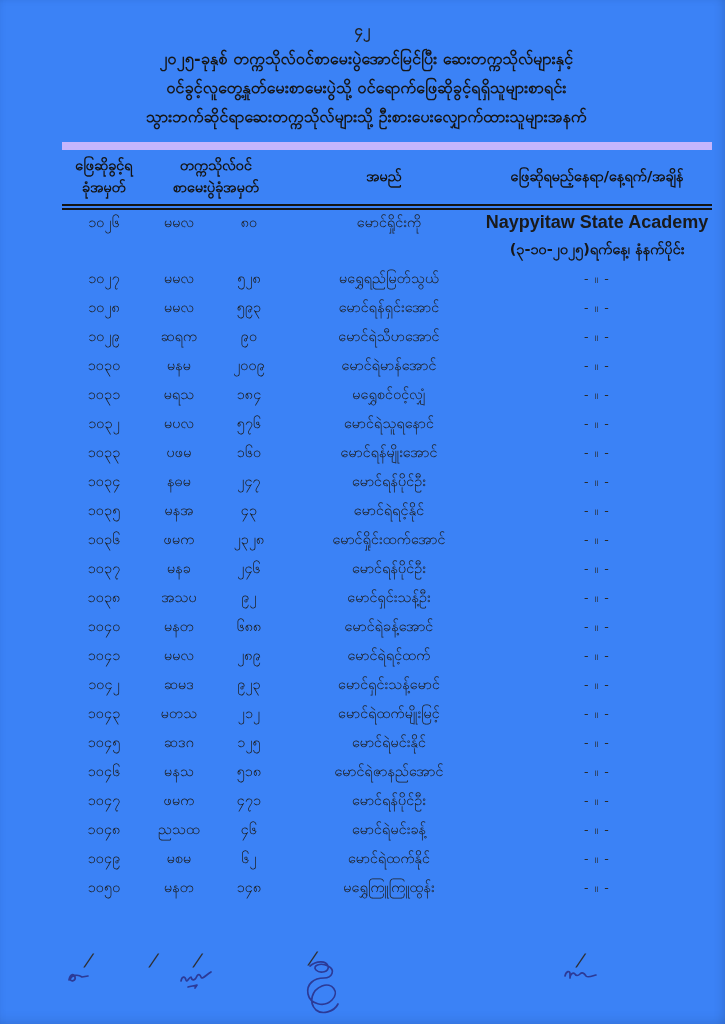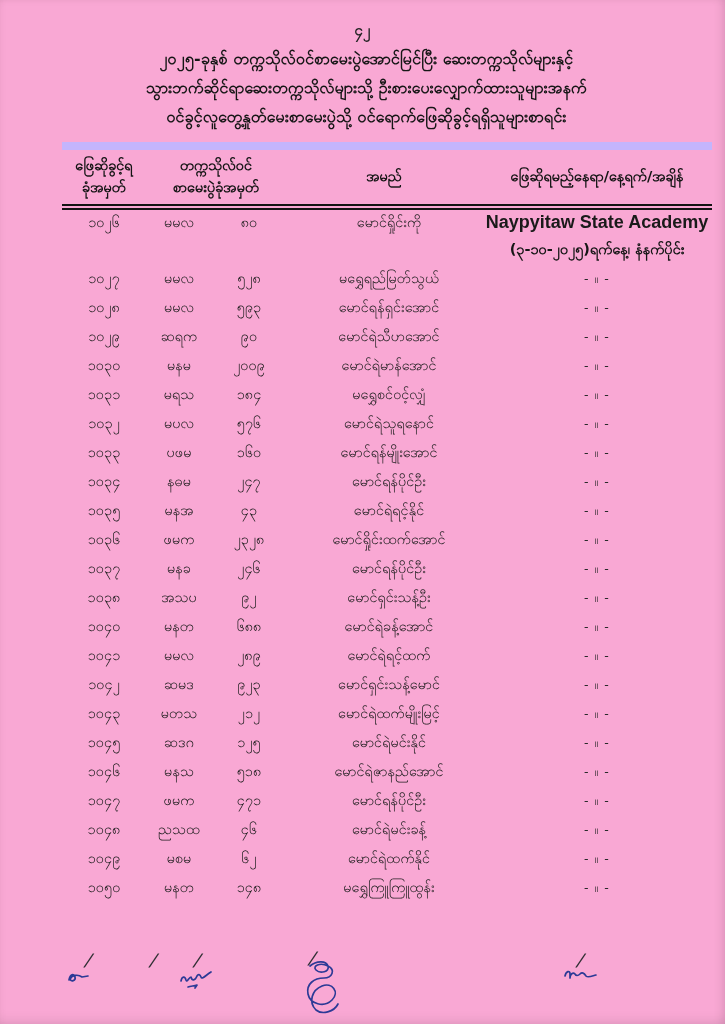--- a/index.html
+++ b/index.html
@@ -4,21 +4,21 @@
 <style>
   * { margin:0; padding:0; box-sizing:border-box; }
   html,body { width:725px; height:1024px; }
   body {
     font-family:"DejaVu Sans", sans-serif;
     background:#f2f2f0;
   }
   .page {
     position:relative;
     width:725px; height:1024px;
-    background:#f9a8d4;
+    background:#3b82f6;
     color:#1c1c1c;
     overflow:hidden;
     box-shadow:
       inset -8px 0 10px -5px rgba(0,0,0,0.10),
       inset 0 -10px 12px -7px rgba(0,0,0,0.09),
       inset 0 5px 8px -5px rgba(0,0,0,0.05),
       inset 6px 0 8px -6px rgba(0,0,0,0.04);
   }
   .page-number {
     position:absolute; top:20px; left:0; width:100%;
@@ -81,22 +81,22 @@
 </style>
 </head>
 <body>
 
 <div class="page">
 
   <div class="page-number">၄၂</div>
 
   <div class="title-block">
     <div class="title-line">၂၀၂၅-ခုနှစ် တက္ကသိုလ်ဝင်စာမေးပွဲအောင်မြင်ပြီး ဆေးတက္ကသိုလ်များနှင့်</div>
+    <div class="title-line">ဝင်ခွင့်လူတွေ့နှုတ်မေးစာမေးပွဲသို့ ဝင်ရောက်ဖြေဆိုခွင့်ရရှိသူများစာရင်း</div>
     <div class="title-line">သွားဘက်ဆိုင်ရာဆေးတက္ကသိုလ်များသို့ ဦးစားပေးလျှောက်ထားသူများအနက်</div>
-    <div class="title-line">ဝင်ခွင့်လူတွေ့နှုတ်မေးစာမေးပွဲသို့ ဝင်ရောက်ဖြေဆိုခွင့်ရရှိသူများစာရင်း</div>
   </div>
 
   <table class="roster">
     <colgroup>
       <col class="c-serial">
         <col class="c-code">
         <col class="c-roll">
         <col class="c-name">
         <col class="c-venue">
     </colgroup>

